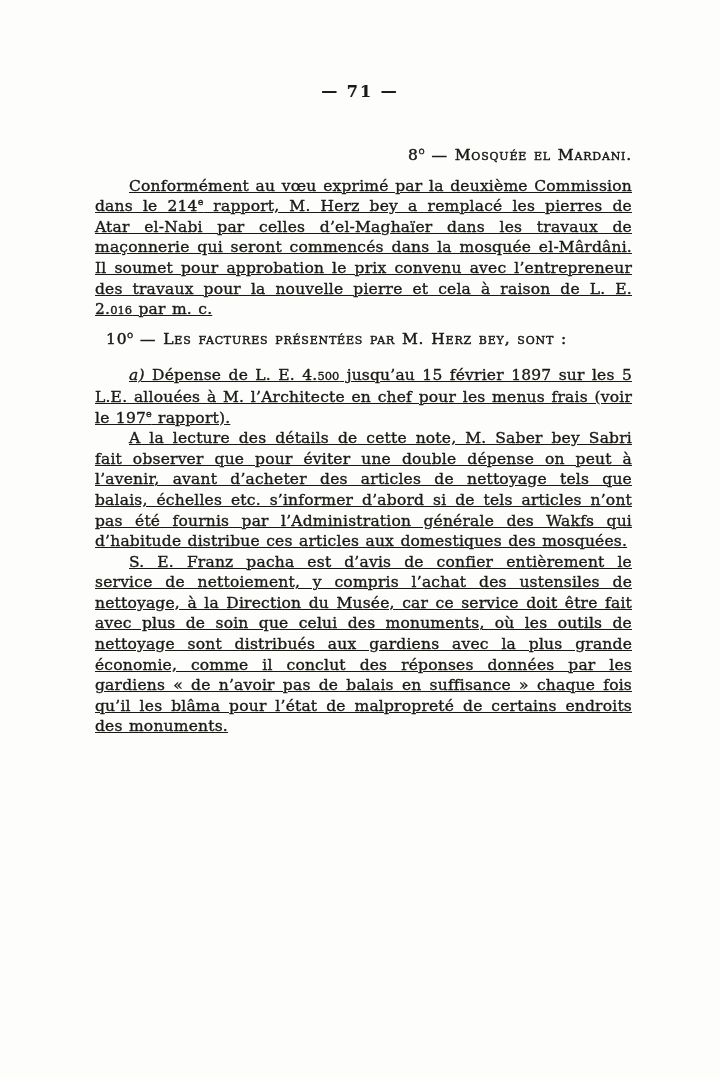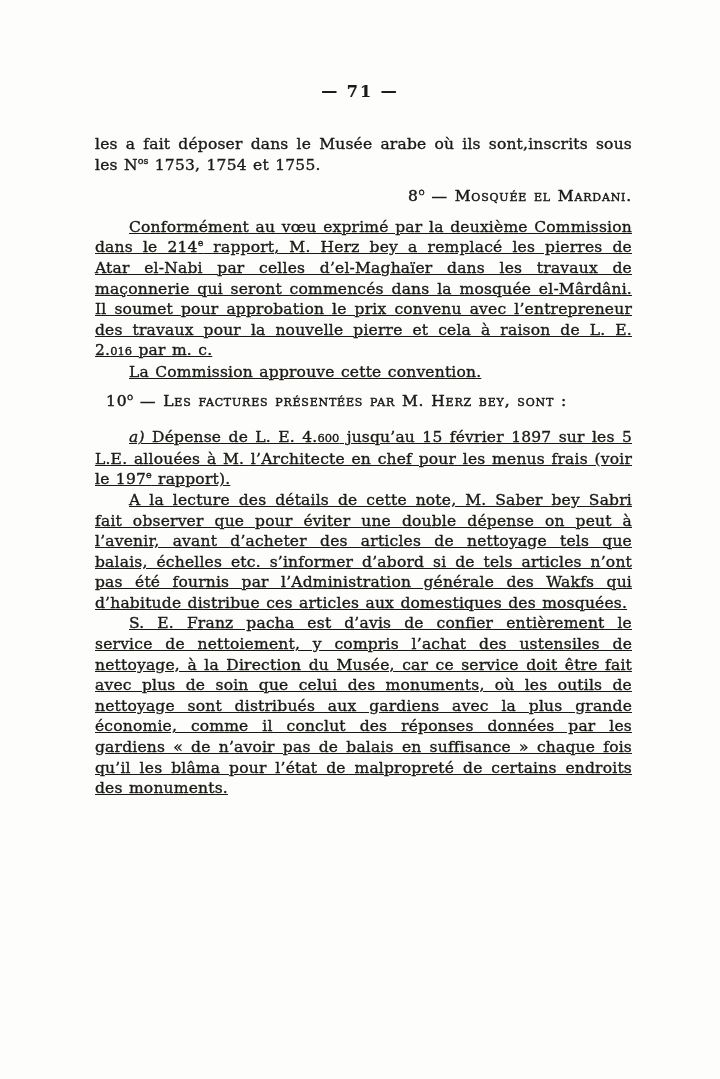--- a/index.html
+++ b/index.html
@@ -64,22 +64,20 @@
   .it { font-style: italic; }
 </style>
 </head>
 <body>
 
 <div class="page">
   <header class="pagenum-row">
     <span class="pagenum">— 71 —</span>
   </header>
   <main class="text-col" id="text-col">
-      <p class="body">les a fait déposer dans le Musée arabe où ils sont,inscrits sous les N<sup>os</sup> 1753, 1754 et 1755.</p>
       <p class="heading al-center">8<sup>o</sup> — Mosquée el Mardani.</p>
       <p class="body indent">Conformément au vœu exprimé par la deuxième Commission dans le 214<sup>e</sup> rapport, M. Herz bey a remplacé les pierres de Atar el-Nabi par celles d’el-Maghaïer dans les travaux de maçonnerie qui seront commencés dans la mosquée el-Mârdâni. Il soumet pour approbation le prix convenu avec l’entrepreneur des travaux pour la nouvelle pierre et cela à raison de L. E. 2.<span class="sm">016</span> par m. c.</p>
-      <p class="body indent">La Commission approuve cette convention.</p>
       <p class="heading al-left">10<sup>o</sup> — Les factures présentées par M. Herz bey, sont :</p>
-      <p class="body indent"><span class="it">a) </span>Dépense de L. E. 4.<span class="sm">600</span> jusqu’au 15 février 1897 sur les 5 L.E. allouées à M. l’Architecte en chef pour les menus frais (voir le 197<sup>e</sup> rapport).</p>
+      <p class="body indent"><span class="it">a) </span>Dépense de L. E. 4.<span class="sm">500</span> jusqu’au 15 février 1897 sur les 5 L.E. allouées à M. l’Architecte en chef pour les menus frais (voir le 197<sup>e</sup> rapport).</p>
       <p class="body indent">A la lecture des détails de cette note, M. Saber bey Sabri fait observer que pour éviter une double dépense on peut à l’avenir, avant d’acheter des articles de nettoyage tels que balais, échelles etc. s’informer d’abord si de tels articles n’ont pas été fournis par l’Administration générale des Wakfs qui d’habitude distribue ces articles aux domestiques des mosquées.</p>
       <p class="body indent">S. E. Franz pacha est d’avis de confier entièrement le service de nettoiement, y compris l’achat des ustensiles de nettoyage, à la Direction du Musée, car ce service doit être fait avec plus de soin que celui des monuments, où les outils de nettoyage sont distribués aux gardiens avec la plus grande économie, comme il conclut des réponses données par les gardiens « de n’avoir pas de balais en suffisance » chaque fois qu’il les blâma pour l’état de malpropreté de certains endroits des monuments.</p>
     </main>
 </div>
 
 </body></html>

